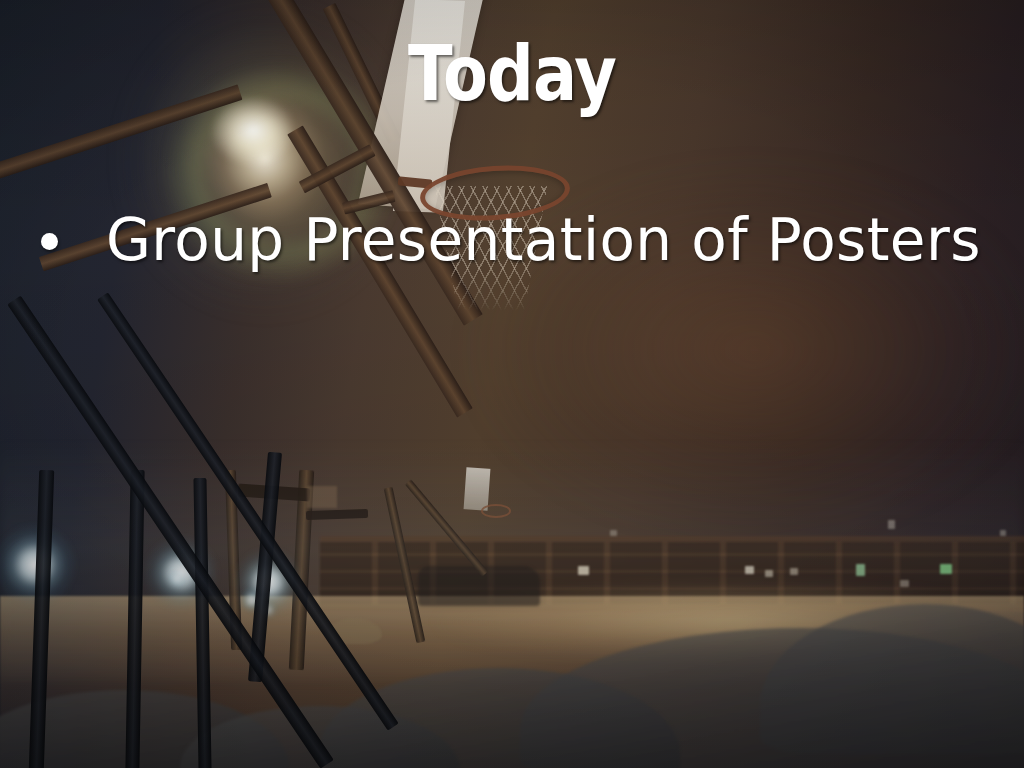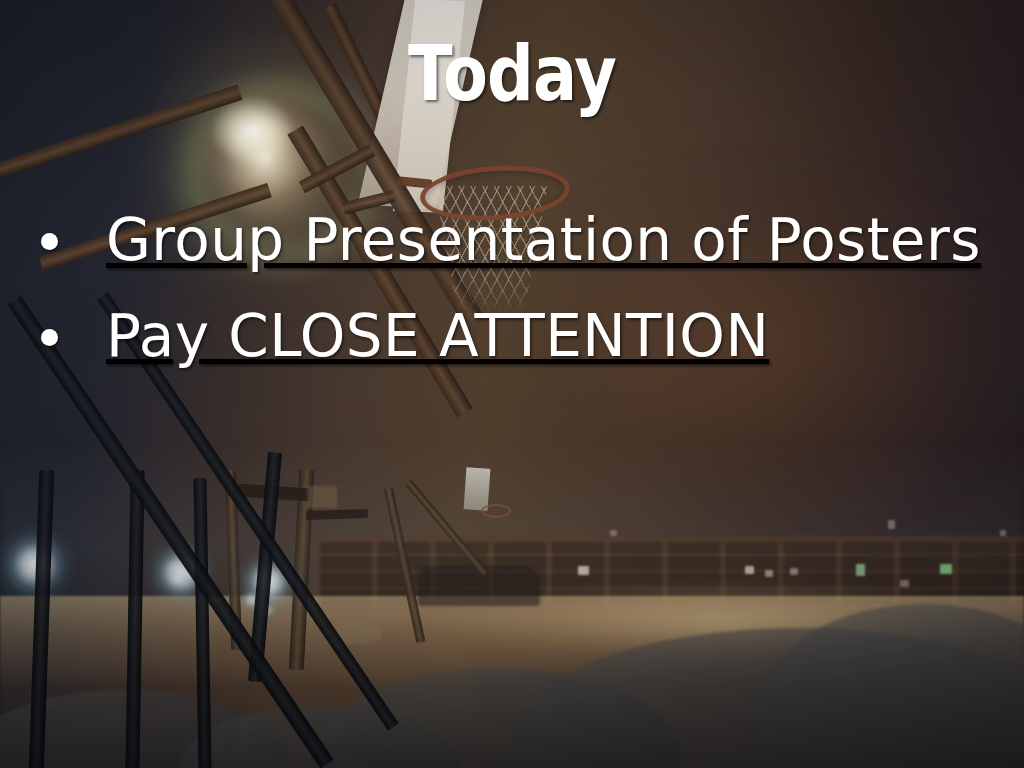--- a/index.html
+++ b/index.html
@@ -347,21 +347,20 @@
     letter-spacing: -1px;
     transform: scaleX(0.86);
     text-shadow: 2px 2px 3px rgba(0,0,0,0.55);
   }
 
   .bullets {
     position: absolute;
     top: 198px;
     left: 28px;
     width: 968px;
-    text-decoration: underline;
   }
 
   .bullet-row {
     display: flex;
     align-items: center;
     margin-bottom: 10px;
     min-height: 86px;
   }
 
   .bullet-dot {
@@ -471,22 +470,18 @@
 
     <div class="slide-title">Today</div>
 
     <div class="bullets">
 
       <div class="bullet-row">
         <span class="bullet-dot"></span>
         <span class="bullet-text">Group Presentation of Posters</span>
       </div>
 
-      <div class="bullet-row">
-        <span class="bullet-dot"></span>
-        <span class="bullet-text">Pay CLOSE ATTENTION</span>
-      </div>
 
 
     </div>
   </div>
 
 </div>
 
 </body></html>

